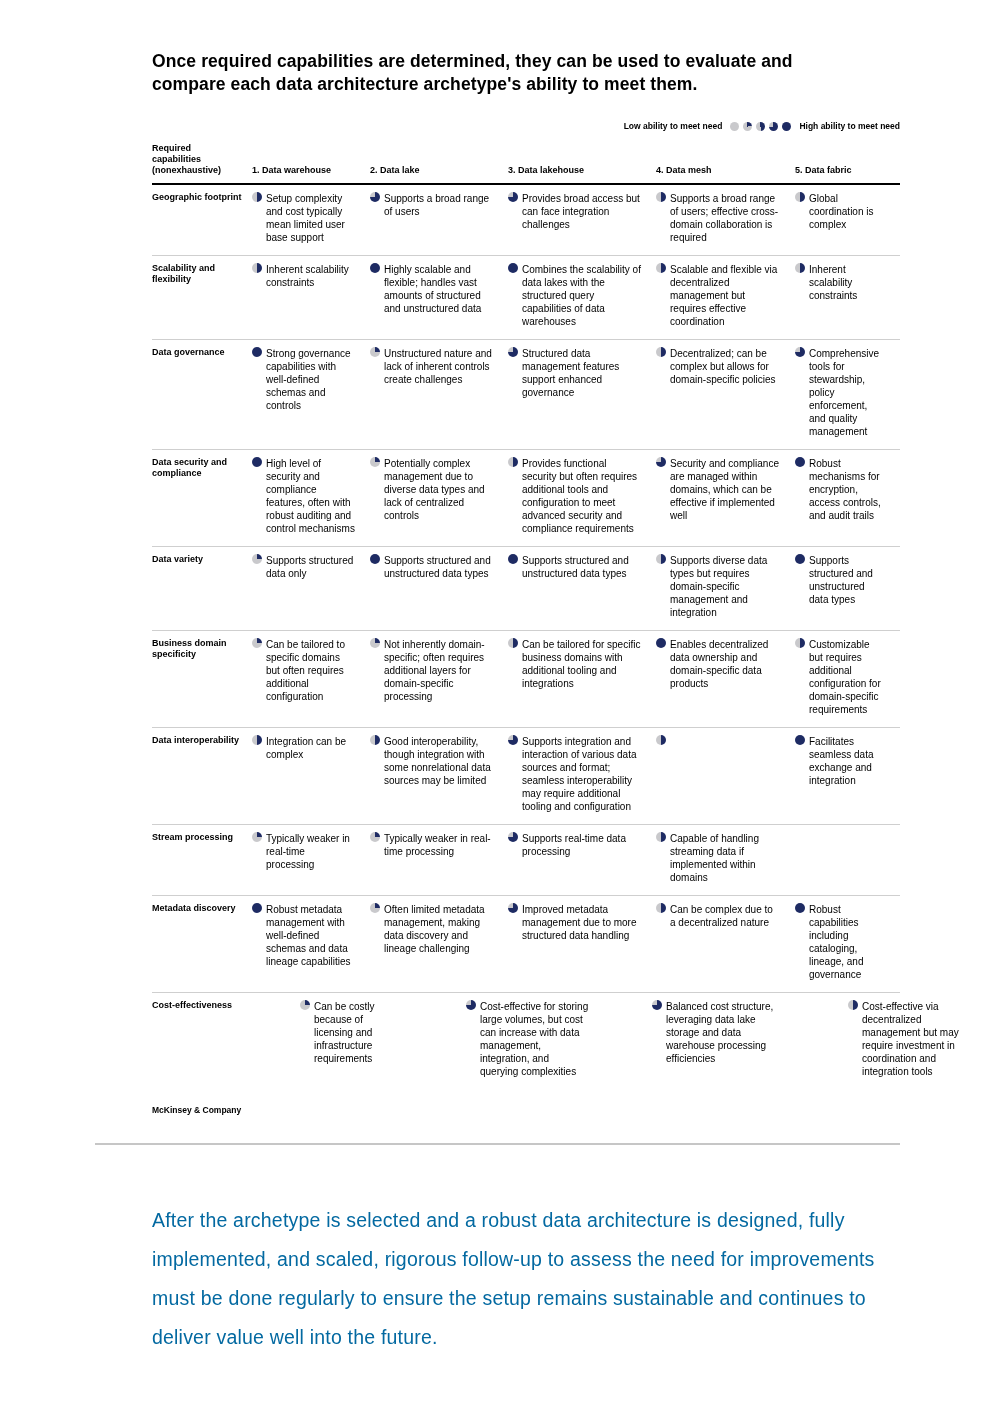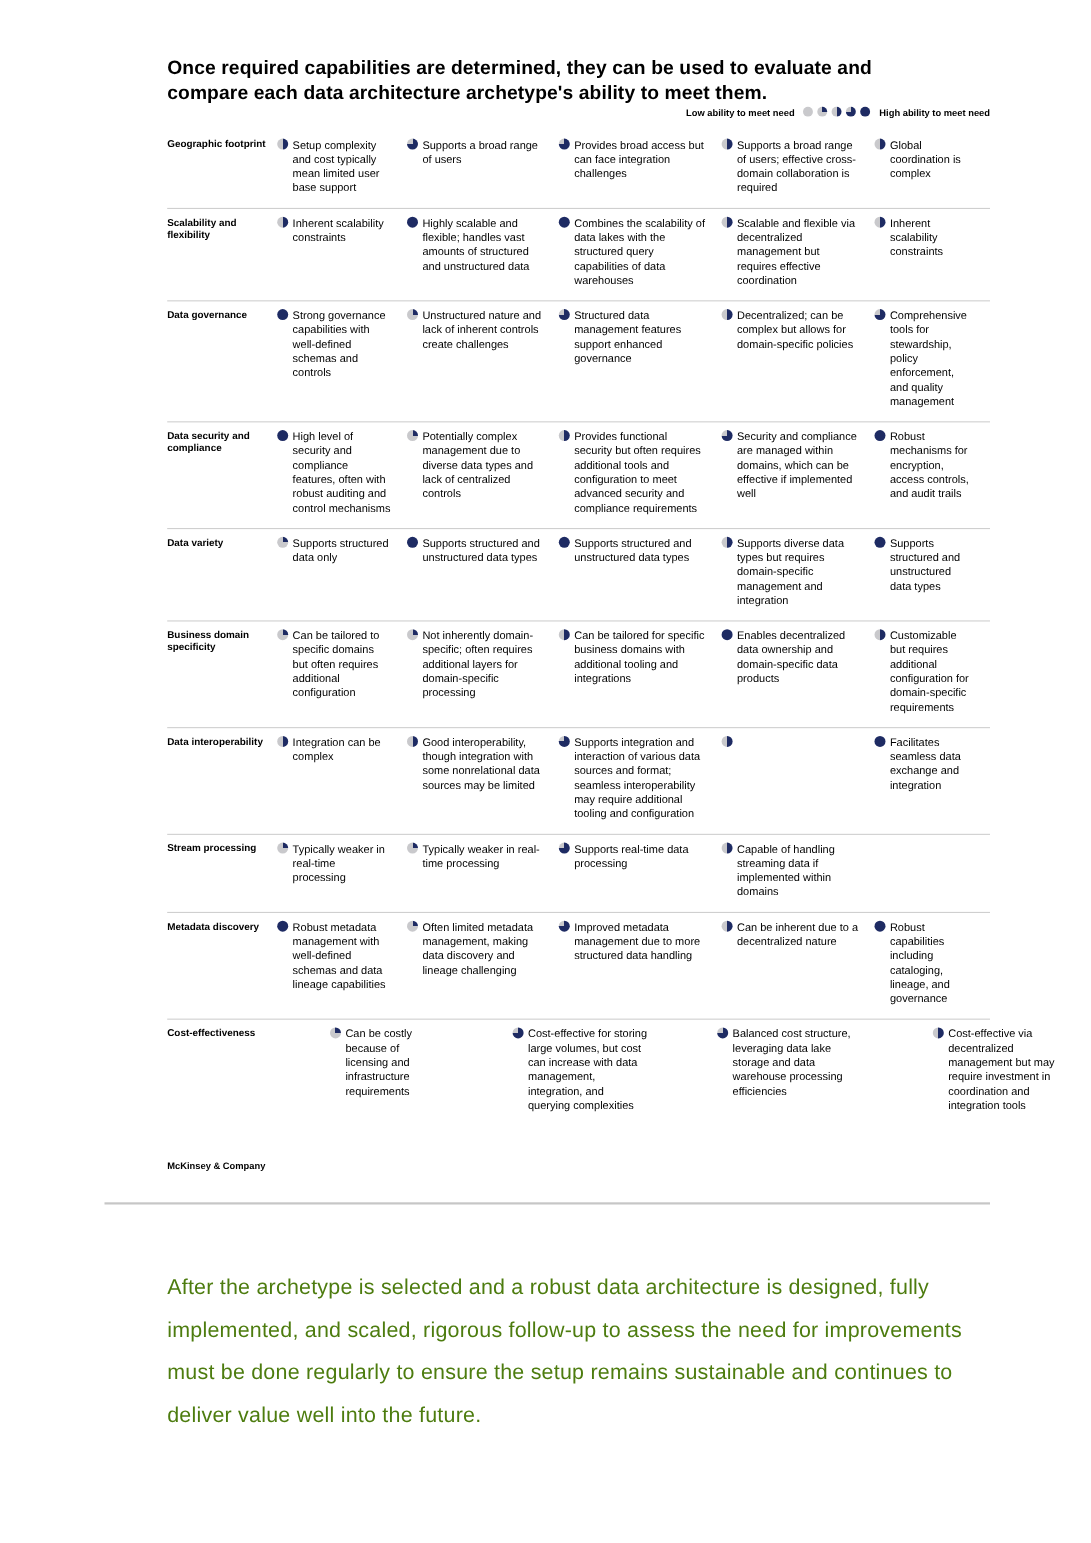--- a/index.html
+++ b/index.html
@@ -12,21 +12,22 @@
   }
   .content { padding: 50px 92px 0 152px; }
 
   .exhibit-title {
     margin:0; width: 710px;
     font-size: 17.5px; font-weight:700; line-height:1.34;
     letter-spacing:0.1px; color:#000;
   }
 
   .legend-row {
-    display:flex; justify-content:flex-end; align-items:flex-start;
+    margin-top: 24px;
+    display:flex; justify-content:flex-end; align-items:flex-end;
     gap:5px; font-size:8.5px; font-weight:700;
   }
   .legend-balls { display:flex; gap:4px; align-items:center; margin:0 3px; }
   .ball {
     width:10px; height:10px; border-radius:50%; flex:0 0 10px;
   }
   .legend-balls .ball { width:9px; height:9px; flex:0 0 9px; }
 
   .rating-table { margin-top: 12px; width:748px; }
   .t-grid {
@@ -47,31 +48,31 @@
   .t-row:last-child { border-bottom:none;gap:48px; }
   .capability {
     font-size:9px; font-weight:700; line-height:1.28; padding-right:10px;
   }
   .cell {
     display:flex; gap:4px; padding-right:14px;
     font-size:10px; line-height:1.3; font-weight:400;justify-content:space-between;
   }
   .cell .ball { margin-top:0.5px; }
 
-  .source-label { margin-top:32px; font-size:8.5px; font-weight:700; }
+  .source-label { margin-top:16px; font-size:8.5px; font-weight:700; }
 
   .divider {
     border:none; border-top:2px solid #c6c6c6;
     width:805px; margin:28px 0 0 -57px;
   }
 
   .closing-paragraph {
     margin:56px 0 0 0; width:745px;
     font-size:19.5px; line-height:39px; font-weight:400;
-    color:#4d7c0f; letter-spacing:0.2px;
+    color:#0369a1; letter-spacing:0.2px;
   }
 </style>
 </head>
 <body>
 
 <div class="content">
 
   <h1 class="exhibit-title">Once required capabilities are determined, they can be used to evaluate and compare each data architecture archetype's ability to meet them.</h1>
 
   <div class="legend-row">
@@ -80,20 +81,28 @@
         <span class="ball" style="background: conic-gradient(rgb(30, 43, 99) 0deg, rgb(30, 43, 99) 0%, rgb(201, 201, 204) 0%, rgb(201, 201, 204) 100%);"></span>
         <span class="ball" style="background: conic-gradient(rgb(30, 43, 99) 0deg, rgb(30, 43, 99) 25%, rgb(201, 201, 204) 25%, rgb(201, 201, 204) 100%);"></span>
         <span class="ball" style="background: conic-gradient(rgb(30, 43, 99) 0deg, rgb(30, 43, 99) 50%, rgb(201, 201, 204) 50%, rgb(201, 201, 204) 100%);"></span>
         <span class="ball" style="background: conic-gradient(rgb(30, 43, 99) 0deg, rgb(30, 43, 99) 75%, rgb(201, 201, 204) 75%, rgb(201, 201, 204) 100%);"></span>
         <span class="ball" style="background: conic-gradient(rgb(30, 43, 99) 0deg, rgb(30, 43, 99) 100%, rgb(201, 201, 204) 100%, rgb(201, 201, 204) 100%);"></span>
       </span>
     <span>High ability to meet need</span>
   </div>
 
   <div class="rating-table">
+    <div class="t-grid t-head">
+      <div class="hcell">Required capabilities (nonexhaustive)</div>
+      <div class="hcell">1. Data warehouse</div>
+      <div class="hcell">2. Data lake</div>
+      <div class="hcell">3. Data lakehouse</div>
+      <div class="hcell">4. Data mesh</div>
+      <div class="hcell">5. Data fabric</div>
+    </div>
     <div id="table-body">
         <div class="t-grid t-row">
           <div class="capability">Geographic footprint</div>
           <div class="cell">
             <span class="ball" style="background: conic-gradient(rgb(30, 43, 99) 0deg, rgb(30, 43, 99) 50%, rgb(201, 201, 204) 50%, rgb(201, 201, 204) 100%);"></span>
             <span>Setup complexity and cost typically mean limited user base support</span>
           </div>
           <div class="cell">
             <span class="ball" style="background: conic-gradient(rgb(30, 43, 99) 0deg, rgb(30, 43, 99) 75%, rgb(201, 201, 204) 75%, rgb(201, 201, 204) 100%);"></span>
             <span>Supports a broad range of users</span>
@@ -276,21 +285,21 @@
           <div class="cell">
             <span class="ball" style="background: conic-gradient(rgb(30, 43, 99) 0deg, rgb(30, 43, 99) 25%, rgb(201, 201, 204) 25%, rgb(201, 201, 204) 100%);"></span>
             <span>Often limited metadata management, making data discovery and lineage challenging</span>
           </div>
           <div class="cell">
             <span class="ball" style="background: conic-gradient(rgb(30, 43, 99) 0deg, rgb(30, 43, 99) 75%, rgb(201, 201, 204) 75%, rgb(201, 201, 204) 100%);"></span>
             <span>Improved metadata management due to more structured data handling</span>
           </div>
           <div class="cell">
             <span class="ball" style="background: conic-gradient(rgb(30, 43, 99) 0deg, rgb(30, 43, 99) 50%, rgb(201, 201, 204) 50%, rgb(201, 201, 204) 100%);"></span>
-            <span>Can be inherent due to a decentralized nature</span>
+            <span>Can be complex due to a decentralized nature</span>
           </div>
           <div class="cell">
             <span class="ball" style="background: conic-gradient(rgb(30, 43, 99) 0deg, rgb(30, 43, 99) 100%, rgb(201, 201, 204) 100%, rgb(201, 201, 204) 100%);"></span>
             <span>Robust capabilities including cataloging, lineage, and governance</span>
           </div>
         </div>
         <div class="t-grid t-row">
           <div class="capability">Cost-effectiveness</div>
           <div class="cell">
             <span class="ball" style="background: conic-gradient(rgb(30, 43, 99) 0deg, rgb(30, 43, 99) 25%, rgb(201, 201, 204) 25%, rgb(201, 201, 204) 100%);"></span>

